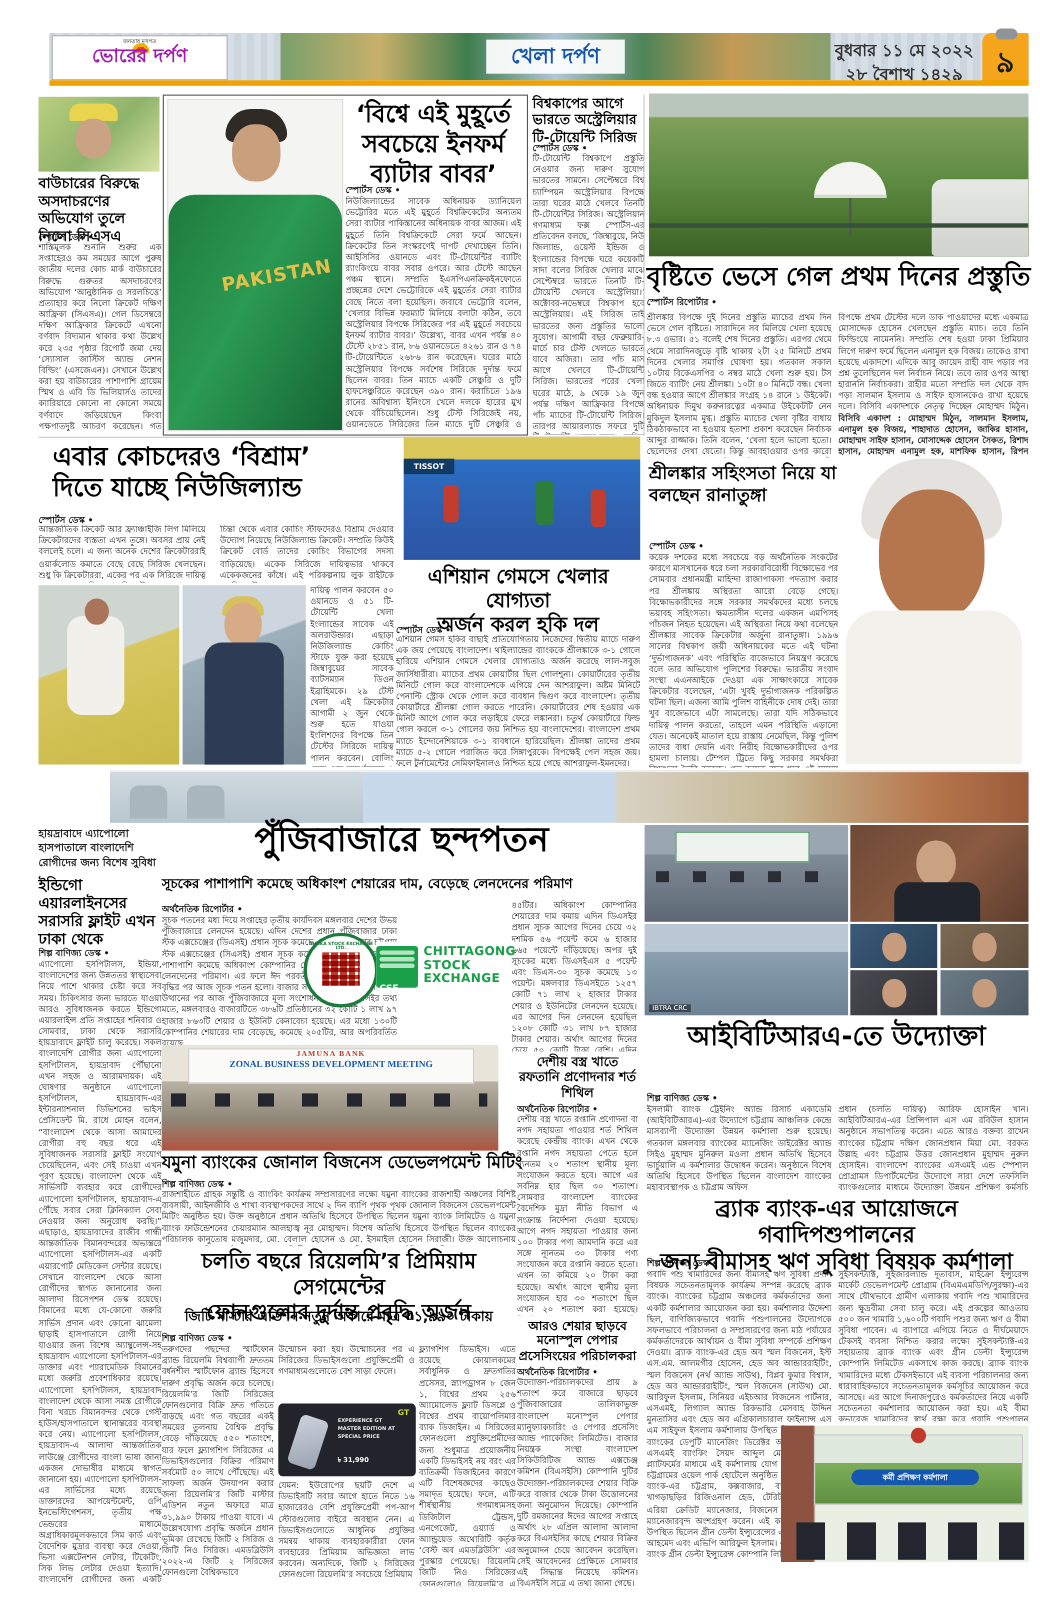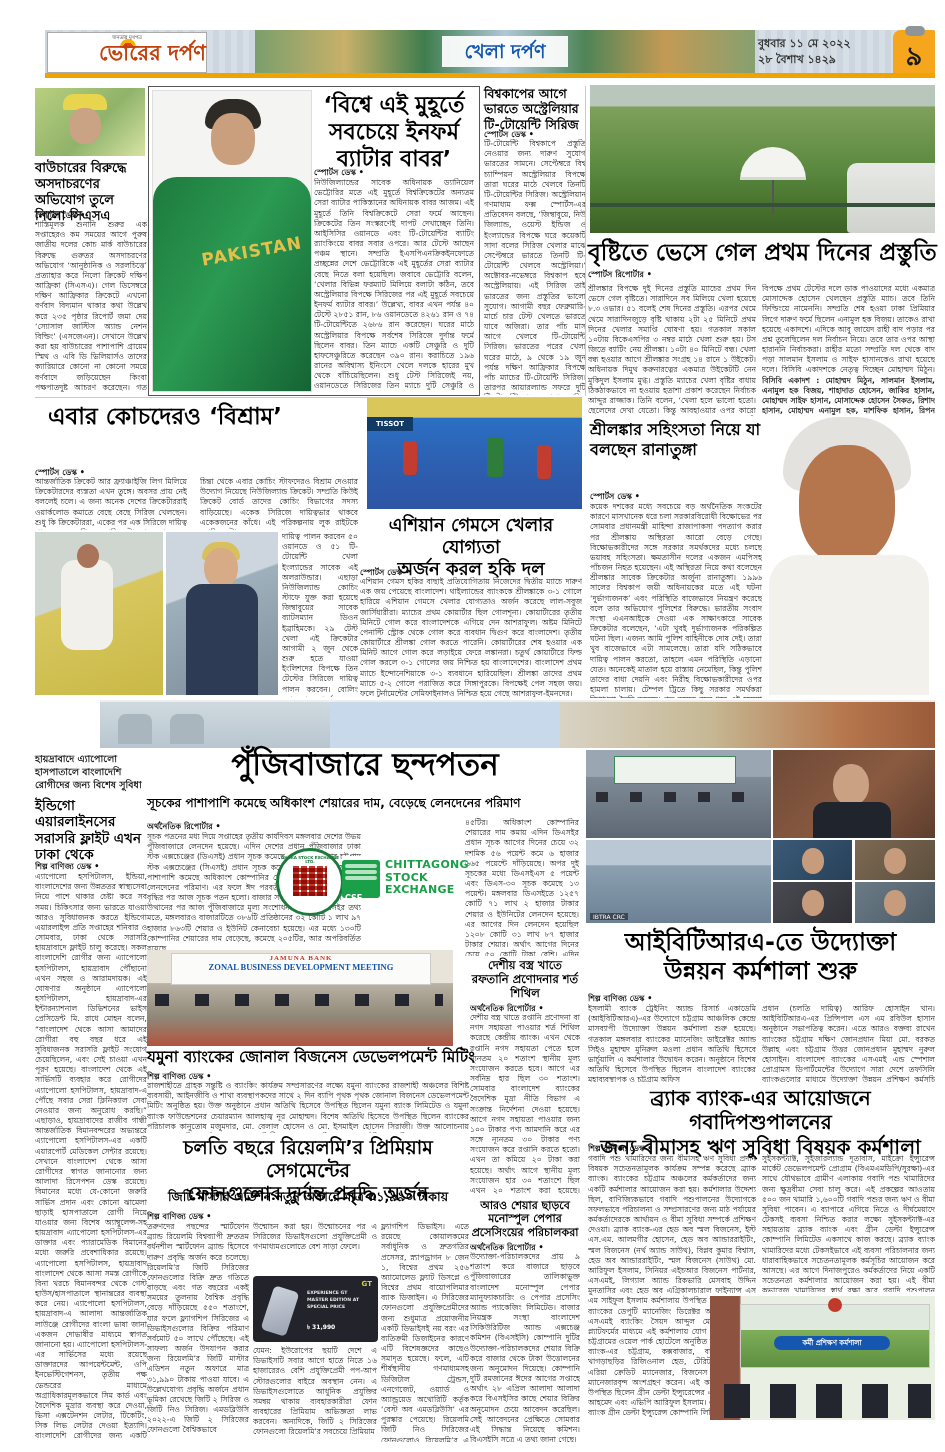--- a/index.html
+++ b/index.html
@@ -12,28 +12,28 @@
   .center{text-align:center;}
   .ph{overflow:hidden;}
   .vline{width:1px;background:#c9c9c9;}
   .hline{height:1px;background:#c9c9c9;}
 
   
   .mast-strip{left:45px;top:30px;width:890px;height:43px;background:#cfd8e1;
       background-image:repeating-linear-gradient(90deg,#cdd6df 0 6px,#d6dee6 6px 12px);}
   .logo-box{left:47px;top:32px;width:158px;height:39px;background:#fff;border:1px solid #aaa;text-align:center;}
   .logo-tag{font-size:5px;color:#222;margin-top:1px;}
-  .logo-txt{font-size:21px;font-weight:bold;color:#c2410c;line-height:1.1;position:relative;z-index:2;text-align:right;}
+  .logo-txt{font-size:17px;font-weight:bold;color:#a21caf;line-height:1.1;position:relative;z-index:2;}
   .logo-sun{position:absolute;left:72px;top:6px;width:16px;height:9px;border-radius:8px 8px 0 0;
       background:radial-gradient(circle at 50% 100%, #e8401c 0 45%, #f8b000 46% 75%, transparent 76%);z-index:1;}
   .mast-banner{left:255px;top:30px;width:500px;height:43px;
       background:linear-gradient(90deg,#7a9f6b,#c8b06a 18%,#3f7d4e 34%,#b0c7d8 50%,#4e8457 66%,#c49a55 82%,#86a06f);}
   .mast-banner-label{position:absolute;left:187px;top:6px;width:126px;height:31px;background:rgba(255,255,255,.92);
       color:#1456b0;font-weight:bold;font-size:19px;text-align:center;line-height:31px;}
-  .date-block{left:758px;top:36px;width:128px;text-align:left;font-size:11px;font-weight:bold;color:#333;line-height:1.45;}
+  .date-block{left:758px;top:36px;width:128px;text-align:center;font-size:15px;font-weight:bold;color:#333;line-height:1.45;}
   .page-tab{left:893px;top:30px;width:42px;height:47px;background:#f6a61c;border-radius:8px 2px 0 0;}
   .page-tab-book{position:absolute;left:12px;top:-4px;width:20px;height:10px;background:#8f9499;border-radius:5px;}
   .page-num{position:absolute;left:0;top:6px;width:100%;text-align:center;font-size:26px;font-weight:bold;color:#1b1b1b;}
   .mast-rule{left:45px;top:73px;width:890px;height:5px;background:#f0a200;}
 
   
   .ph-boucher{background:linear-gradient(135deg,#b9cf7e,#8fb36a 55%,#d7e3a4);}
   .ph-boucher .cap{position:absolute;left:28px;top:6px;width:44px;height:16px;border-radius:10px 10px 2px 2px;background:#e9d44e;}
   .ph-boucher .face{position:absolute;left:34px;top:20px;width:32px;height:36px;border-radius:45%;background:#caa284;}
   .ph-babar{background:#f4f4f2;border:1px solid #ddd;}
@@ -174,20 +174,21 @@
 <div class="abs hl" style="left:588px;top:238px;width:347px;height:32px;font-size:23px;white-space:nowrap;">বৃষ্টিতে ভেসে গেল প্রথম দিনের প্রস্তুতি</div>
 <div class="abs by" style="left:588px;top:268px;width:130px;">স্পোর্টস রিপোর্টার •</div>
 <div class="abs body-txt" style="left:588px;top:284px;width:168px;height:132px;">শ্রীলঙ্কার বিপক্ষে দুই দিনের প্রস্তুতি ম্যাচের প্রথম দিন ভেসে গেল বৃষ্টিতে। সারাদিনে সব মিলিয়ে খেলা হয়েছে ৮.৩ ওভার। ৫১ বলেই শেষ দিনের প্রস্তুতি। এরপর থেমে থেমে সারাদিনজুড়ে বৃষ্টি থাকায় ২টা ২৫ মিনিটে প্রথম দিনের খেলার সমাপ্তি ঘোষণা হয়। গতকাল সকাল ১০টায় বিকেএসপির ৩ নম্বর মাঠে খেলা শুরু হয়। টস জিতে ব্যাটিং নেয় শ্রীলঙ্কা। ১০টা ৪০ মিনিটে বন্ধ। খেলা বন্ধ হওয়ার আগে শ্রীলঙ্কার সংগ্রহ ১৪ রানে ১ উইকেট। অধিনায়ক দিমুথ করুনারত্নের একমাত্র উইকেটটি নেন মুকিদুল ইসলাম মুগ্ধ। প্রস্তুতি ম্যাচের খেলা বৃষ্টির বাধায় ঠিকঠাকভাবে না হওয়ায় হতাশা প্রকাশ করেছেন নির্বাচক আব্দুর রাজ্জাক। তিনি বলেন, ‘খেলা হলে ভালো হতো। ছেলেদের দেখা যেতো। কিন্তু আবহাওয়ার ওপর কারো হাত নেই। আরও একদিন বাকি আছে, দেখা যাক কী হয়।’ শ্রীলঙ্কার</div>
 <div class="abs body-txt" style="left:762px;top:284px;width:173px;height:132px;">
   <span>বিপক্ষে প্রথম টেস্টের দলে ডাক পাওয়াদের মধ্যে একমাত্র মোসাদ্দেক হোসেন খেলছেন প্রস্তুতি ম্যাচ। তবে তিনি ফিল্ডিংয়ে নামেননি। সম্প্রতি শেষ হওয়া ঢাকা প্রিমিয়ার লিগে দারুণ ফর্মে ছিলেন এনামুল হক বিজয়। তাকেও রাখা হয়েছে একাদশে। এদিকে আবু জায়েদ রাহী বাদ পড়ার পর প্রশ্ন তুলেছিলেন দল নির্বাচন নিয়ে। তবে তার ওপর আস্থা হারাননি নির্বাচকরা। রাহীর মতো সম্প্রতি দল থেকে বাদ পড়া সালমান ইসলাম ও সাইফ হাসানকেও রাখা হয়েছে দলে। বিসিবি একাদশকে নেতৃত্ব দিচ্ছেন মোহাম্মদ মিঠুন।</span>
   <b>বিসিবি একাদশ : মোহাম্মদ মিঠুন, সালমান ইসলাম, এনামুল হক বিজয়, শাহাদাত হোসেন, জাকির হাসান, মোহাম্মদ সাইফ হাসান, মোসাদ্দেক হোসেন সৈকত, রিশাদ হাসান, মোহাম্মদ এনামুল হক, মাশফিক হাসান, রিপন মন্ডল, মুকিদুল ইসলাম মুগ্ধ, অমিত হাসান ও আবু জায়েম রাহী।</b>
 </div>
 
 <div class="abs hl" style="left:48px;top:402px;width:300px;height:60px;font-size:23px;">
   <div>এবার কোচদেরও ‘বিশ্রাম’</div>
+  <div>দিতে যাচ্ছে নিউজিল্যান্ড</div>
 </div>
 <div class="abs by" style="left:35px;top:466px;width:110px;">স্পোর্টস ডেস্ক •</div>
 <div class="abs body-txt" style="left:35px;top:477px;width:152px;height:53px;">আন্তর্জাতিক ক্রিকেট আর ফ্র্যাঞ্চাইজি লিগ মিলিয়ে ক্রিকেটারদের ব্যস্ততা এখন তুঙ্গে। অবসর প্রায় নেই বললেই চলে। এ জন্য অনেক দেশের ক্রিকেটাররাই ওয়ার্কলোড কমাতে বেছে বেছে সিরিজ খেলছেন। শুধু কি ক্রিকেটাররা, একের পর এক সিরিজে দায়িত্ব পালন করতে গিয়ে কোচিং স্টাফরাও ক্লান্ত হয়ে পড়েন। সেই</div>
 <div class="abs body-txt" style="left:200px;top:477px;width:158px;height:53px;">চিন্তা থেকে এবার কোচিং স্টাফদেরও বিশ্রাম দেওয়ার উদ্যোগ নিয়েছে নিউজিল্যান্ড ক্রিকেট। সম্প্রতি কিউই ক্রিকেট বোর্ড তাদের কোচিং বিভাগের সদস্য বাড়িয়েছে। একেক সিরিজে দায়িত্বভার থাকবে একেকজনের কাঁধে। এই পরিকল্পনায় লুক রাইটকে কোচিং স্টাফে যুক্ত করা হয়েছে। আয়ারল্যান্ড, স্কটল্যান্ড ও নেদারল্যান্ডসের বিপক্ষে সীমিত ওভারের সিরিজে</div>
 <div class="abs ph ph-nz1" style="left:35px;top:532px;width:128px;height:163px;">
   <div class="man"></div>
     <div class="head"></div>
 </div>
 <div class="abs ph ph-nz2" style="left:166px;top:532px;width:112px;height:163px;">
   <div class="hairb"></div>
@@ -308,21 +309,20 @@
     <div class="tile-head"></div>
   </div>
 <div class="abs ph ph-tile3" style="left:773px;top:882px;width:79px;height:41px;">
     <div class="tile-head"></div>
   </div>
 <div class="abs ph ph-tile4" style="left:855px;top:882px;width:80px;height:41px;">
     <div class="tile-head"></div>
   </div>
 <div class="abs hl center" style="left:586px;top:928px;width:349px;height:60px;font-size:24px;">
   <div>আইবিটিআরএ-তে উদ্যোক্তা</div>
-  <div>উন্নয়ন কর্মশালা শুরু</div>
 </div>
 <div class="abs by" style="left:588px;top:992px;width:130px;">শিল্প বাণিজ্য ডেস্ক •</div>
 <div class="abs body-txt" style="left:588px;top:1004px;width:168px;height:78px;">ইসলামী ব্যাংক ট্রেইনিং অ্যান্ড রিসার্চ একাডেমি (আইবিটিআরএ)-এর উদ্যোগে চট্টগ্রাম আঞ্চলিক কেন্দ্রে মাসব্যাপী উদ্যোক্তা উন্নয়ন কর্মশালা শুরু হয়েছে। গতকাল মঙ্গলবার ব্যাংকের ম্যানেজিং ডাইরেক্টর অ্যান্ড সিইও মুহাম্মদ মুনিরুল মওলা প্রধান অতিথি হিসেবে ভার্চুয়ালি এ কর্মশালার উদ্বোধন করেন। অনুষ্ঠানে বিশেষ অতিথি হিসেবে উপস্থিত ছিলেন বাংলাদেশ ব্যাংকের মহাব্যবস্থাপক ও চট্টগ্রাম অফিস</div>
 <div class="abs body-txt" style="left:762px;top:1004px;width:173px;height:78px;">প্রধান (চলতি দায়িত্ব) আরিফ হোসাইন খান। আইবিটিআরএ-এর প্রিন্সিপাল এস এম রবিউল হাসান অনুষ্ঠানে সভাপতিত্ব করেন। এতে আরও বক্তব্য রাখেন ব্যাংকের চট্টগ্রাম দক্ষিণ জোনপ্রধান মিয়া মো. বরকত উল্লাহ এবং চট্টগ্রাম উত্তর জোনপ্রধান মুহাম্মদ নুরুল হোসাইন। বাংলাদেশ ব্যাংকের এসএমই এন্ড স্পেশাল প্রোগ্রামস ডিপার্টমেন্টের উদ্যোগে সারা দেশে তফসিলি ব্যাংকগুলোর মাধ্যমে উদ্যোক্তা উন্নয়ন প্রশিক্ষণ কর্মসূচি গ্রহণ করা হয়েছে।</div>
 
 <div class="abs hl center" style="left:586px;top:1086px;width:349px;height:52px;font-size:20px;">
   <div>ব্র্যাক ব্যাংক-এর আয়োজনে গবাদিপশুপালনের</div>
   <div>জন্য বীমাসহ ঋণ সুবিধা বিষয়ক কর্মশালা</div>
 </div>
 <div class="abs by" style="left:588px;top:1142px;width:130px;">শিল্প বাণিজ্য ডেস্ক •</div>

